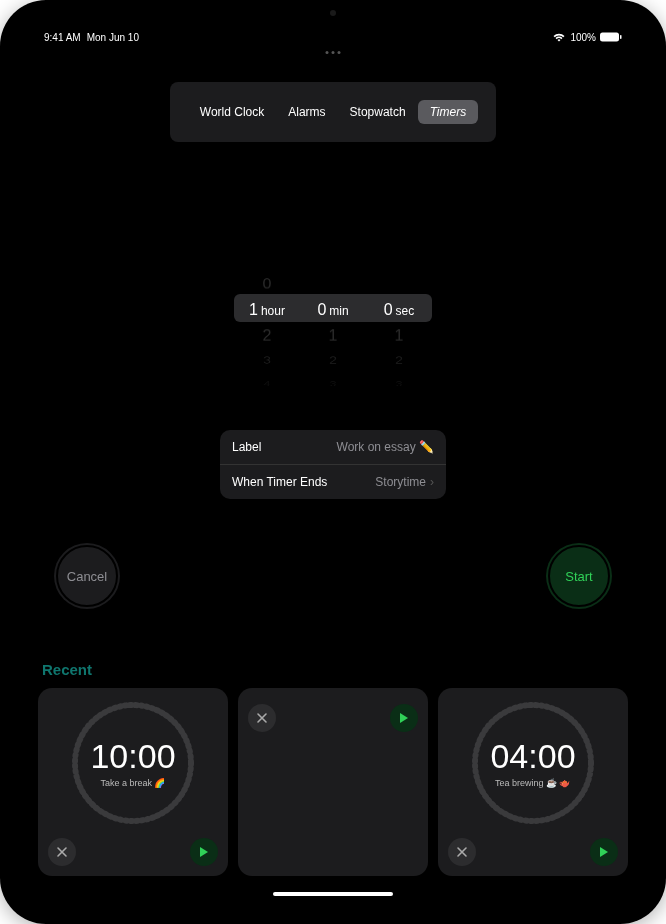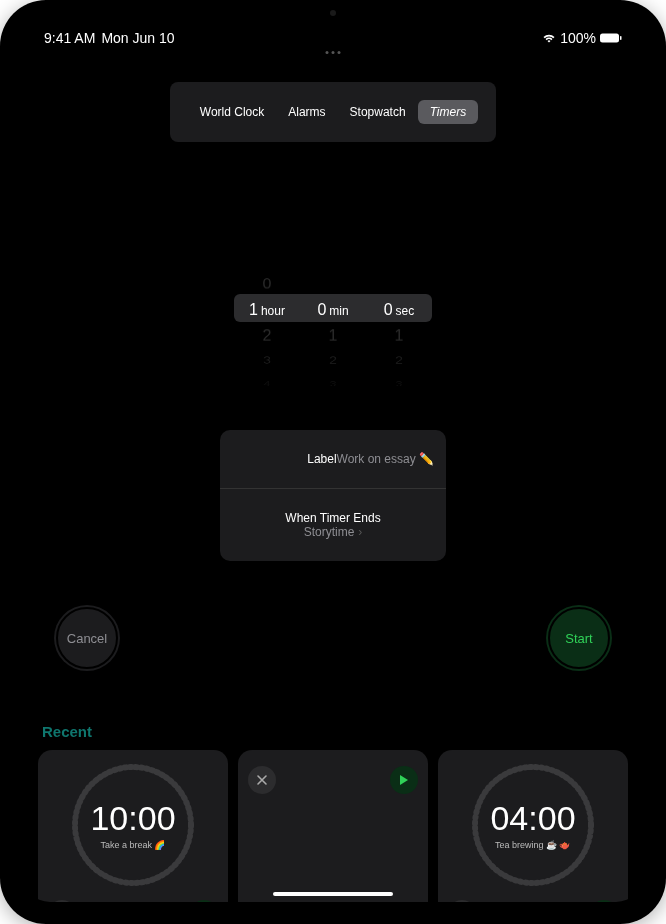--- a/index.html
+++ b/index.html
@@ -16,23 +16,23 @@
 .ipad-screen {
   width: 100%; height: 100%;
   background: #000;
   border-radius: 28px;
   position: relative;
   overflow: hidden;
 }
 
 
 .status-bar {
-  display: flex; justify-content: space-between; align-items: flex-end;
+  display: flex; justify-content: space-between; align-items: center;
   padding: 6px 22px 0; height: 24px;
-  color: #fff; font-size: 14px; font-weight: 500;
+  color: #fff; font-size: 10px; font-weight: 500;
 }
 .status-left { display: flex; gap: 6px; align-items: baseline; }
 .status-right { display: flex; align-items: center; gap: 4px; }
 .wifi-icon svg, .battery-icon svg { display: block; }
 .camera-dot {
   position: absolute; top: 10px; left: 50%; transform: translateX(-50%);
   width: 6px; height: 6px; border-radius: 50%; background: #1a1a1a;
 }
 .dots-indicator {
   position: absolute; top: 29px; left: 50%; transform: translateX(-50%);
@@ -73,25 +73,25 @@
 .picker-row.below3 { opacity: 0.15; transform: perspective(40px) rotateX(-55deg); font-size: 12px; }
 .picker-unit { font-size: 12px; color: #fff; }
 
 
 .settings-list {
   margin: 48px auto 0; width: 226px;
   background: #1c1c1e; border-radius: 10px;
   overflow: hidden;
 }
 .settings-row {
-  display: flex; justify-content: flex-end; align-items: center;
-  padding: 22px 12px; font-size: 12px; color: #fff;
+  display: flex; justify-content: space-between; align-items: center;
+  padding: 10px 12px; font-size: 12px; color: #fff;
   border-bottom: 1px solid #333;
 }
-.settings-row:last-child { border-bottom: none; flex-direction: column; }
+.settings-row:last-child { border-bottom: none; }
 .settings-value { color: #8e8e93; display: flex; align-items: center; gap: 4px; }
 .chevron { color: #555; font-size: 12px; }
 
 
 .big-buttons {
   display: flex; justify-content: space-between;
   padding: 0 32px; margin-top: 44px;
 }
 .big-btn {
   width: 66px; height: 66px; border-radius: 50%;

